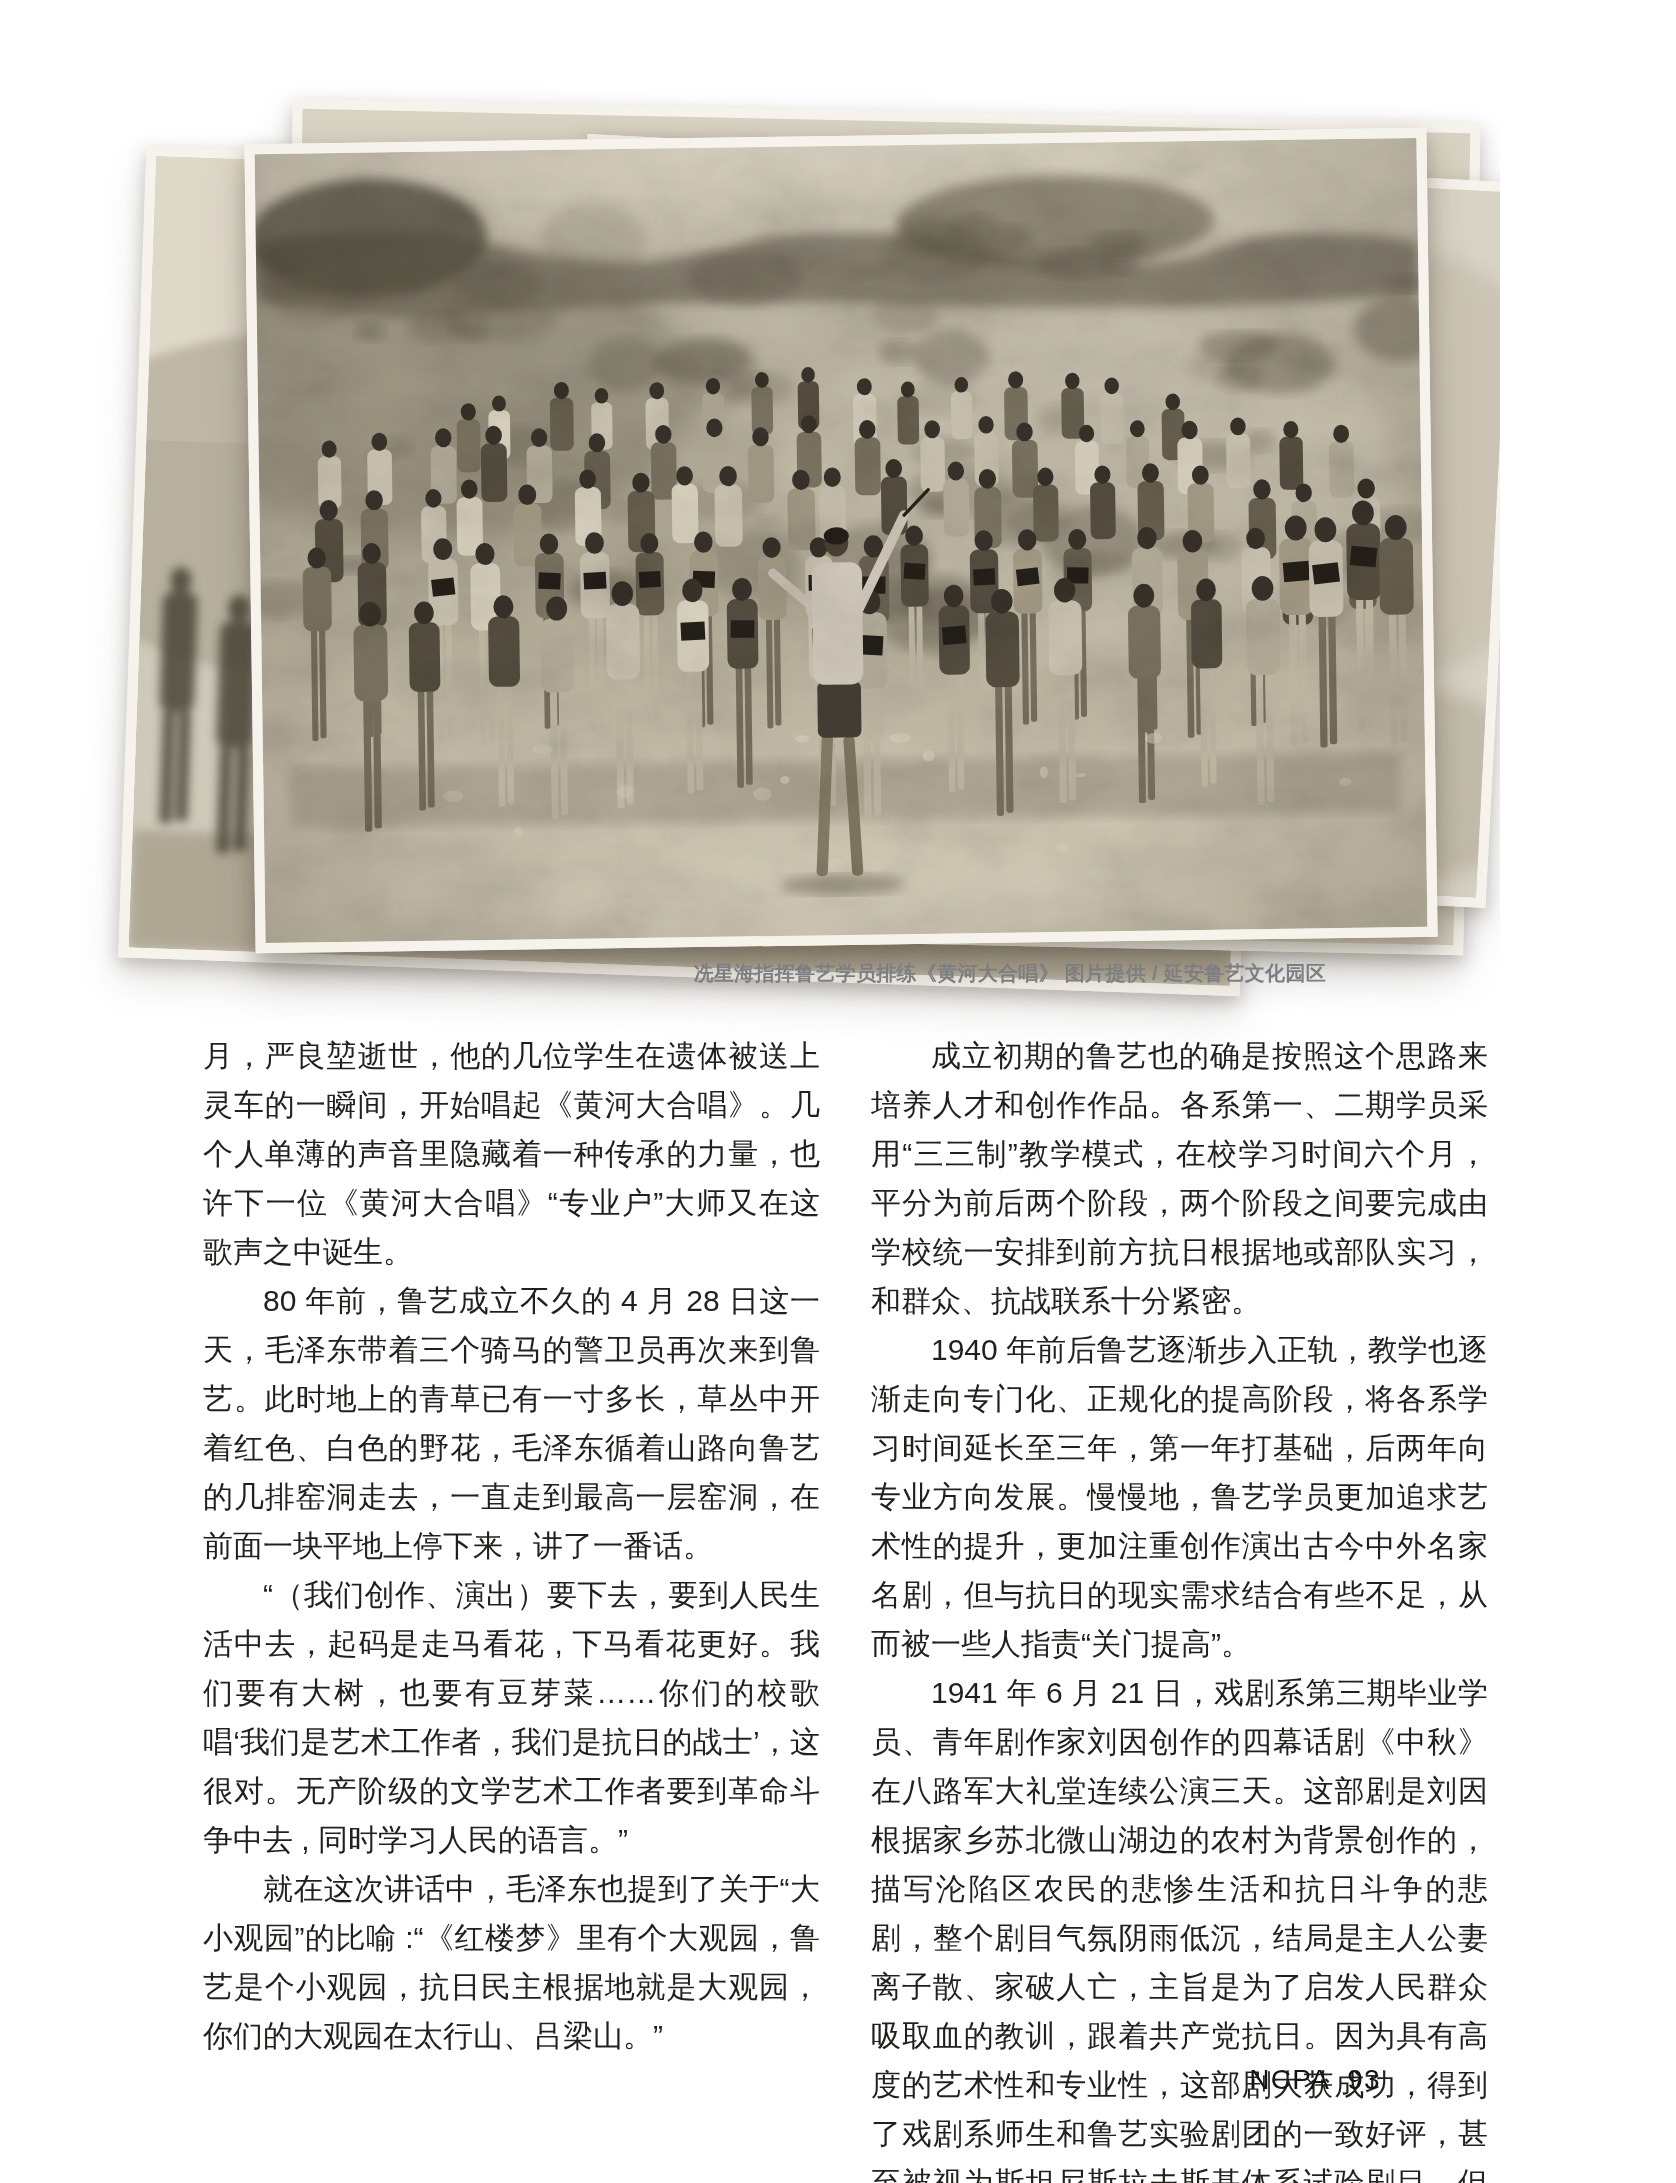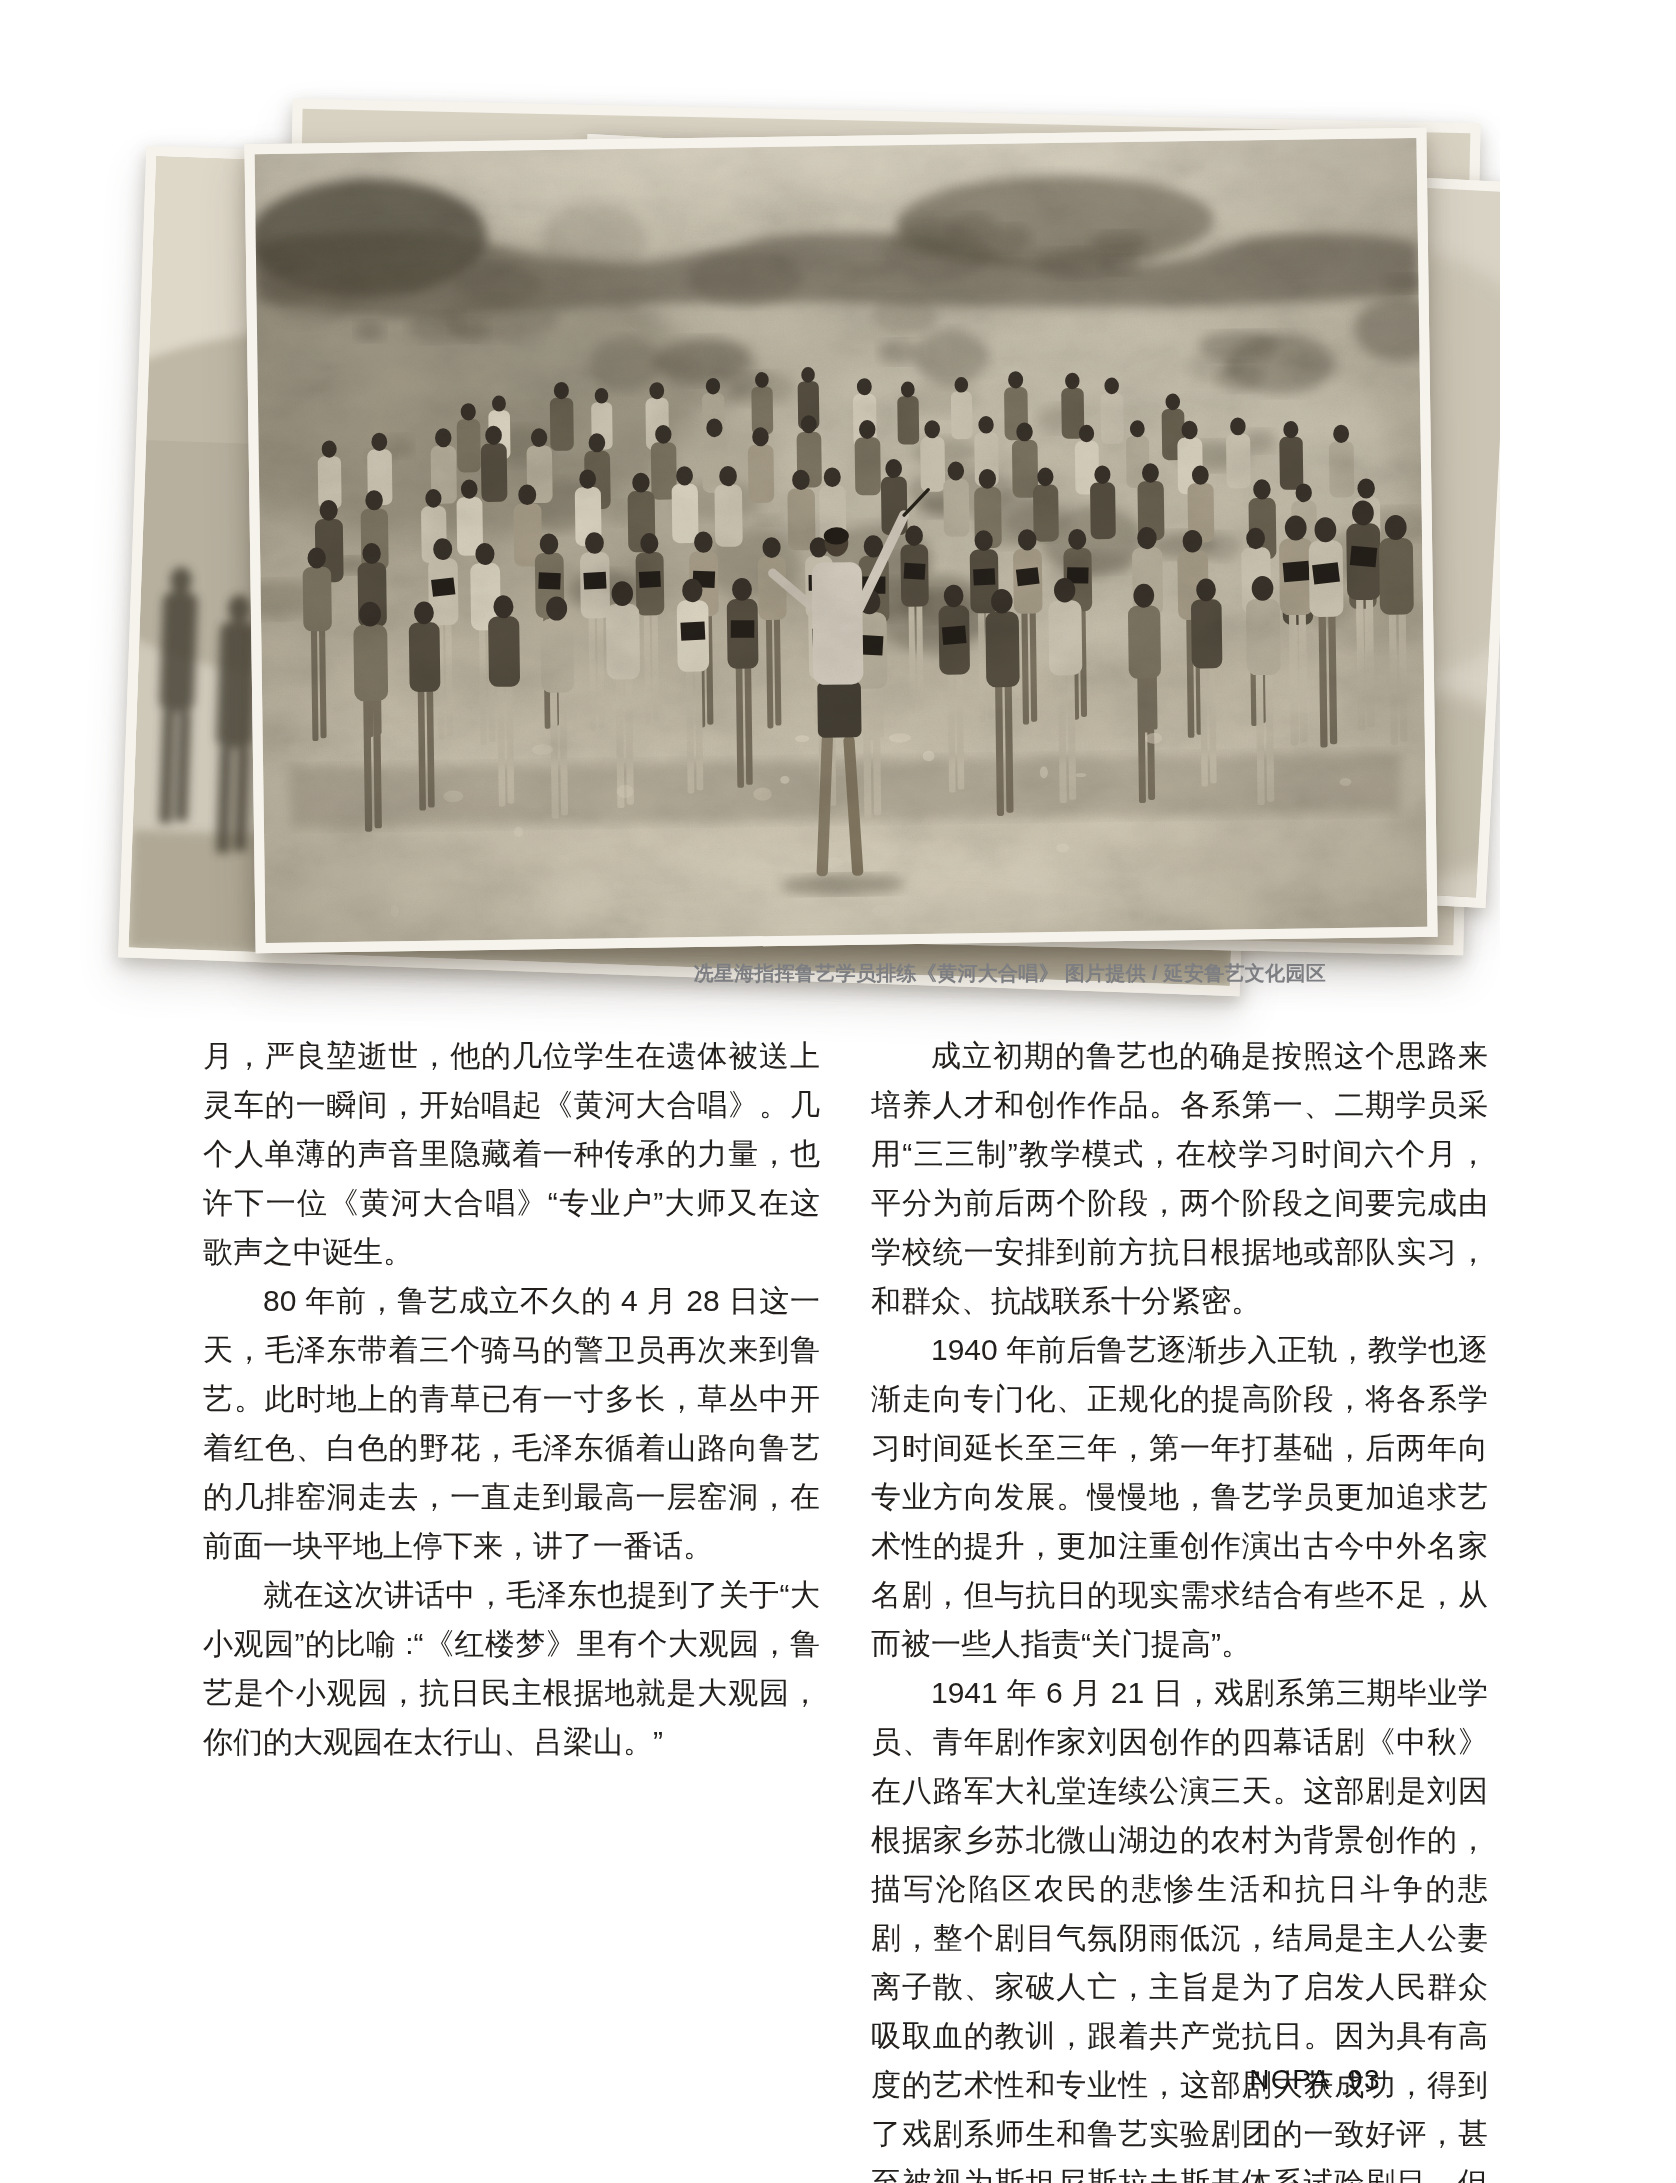--- a/index.html
+++ b/index.html
@@ -721,20 +721,21 @@
       </svg>
     </figure>
   </div>
 
   <div class="caption">冼星海指挥鲁艺学员排练《黄河大合唱》 图片提供 / 延安鲁艺文化园区</div>
 
   <div class="columns">
     <div class="col">
       <p class="noindent">月，严良堃逝世，他的几位学生在遗体被送上灵车的一瞬间，开始唱起《黄河大合唱》。几个人单薄的声音里隐藏着一种传承的力量，也许下一位《黄河大合唱》“专业户”大师又在这歌声之中诞生。</p>
       <p>80 年前，鲁艺成立不久的 4 月 28 日这一天，毛泽东带着三个骑马的警卫员再次来到鲁艺。此时地上的青草已有一寸多长，草丛中开着红色、白色的野花，毛泽东循着山路向鲁艺的几排窑洞走去，一直走到最高一层窑洞，在前面一块平地上停下来，讲了一番话。</p>
+      <p>“（我们创作、演出）要下去，要到人民生活中去，起码是走马看花 , 下马看花更好。我们要有大树，也要有豆芽菜……你们的校歌唱‘我们是艺术工作者，我们是抗日的战士’，这很对。无产阶级的文学艺术工作者要到革命斗争中去 , 同时学习人民的语言。”</p>
       <p>就在这次讲话中，毛泽东也提到了关于“大小观园”的比喻 :“《红楼梦》里有个大观园，鲁艺是个小观园，抗日民主根据地就是大观园，你们的大观园在太行山、吕梁山。”</p>
     </div>
     <div class="col">
       <p>成立初期的鲁艺也的确是按照这个思路来培养人才和创作作品。各系第一、二期学员采用“三三制”教学模式，在校学习时间六个月，平分为前后两个阶段，两个阶段之间要完成由学校统一安排到前方抗日根据地或部队实习，和群众、抗战联系十分紧密。</p>
       <p>1940 年前后鲁艺逐渐步入正轨，教学也逐渐走向专门化、正规化的提高阶段，将各系学习时间延长至三年，第一年打基础，后两年向专业方向发展。慢慢地，鲁艺学员更加追求艺术性的提升，更加注重创作演出古今中外名家名剧，但与抗日的现实需求结合有些不足，从而被一些人指责“关门提高”。</p>
       <p>1941 年 6 月 21 日，戏剧系第三期毕业学员、青年剧作家刘因创作的四幕话剧《中秋》在八路军大礼堂连续公演三天。这部剧是刘因根据家乡苏北微山湖边的农村为背景创作的，描写沦陷区农民的悲惨生活和抗日斗争的悲剧，整个剧目气氛阴雨低沉，结局是主人公妻离子散、家破人亡，主旨是为了启发人民群众吸取血的教训，跟着共产党抗日。因为具有高度的艺术性和专业性，这部剧大获成功，得到了戏剧系师生和鲁艺实验剧团的一致好评，甚至被视为斯坦尼斯拉夫斯基体系试验剧目。但另一方面，一些老百姓观众和工农干部觉得这部戏从情绪上还不够振</p>
     </div>
   </div>
 
   <div class="footer">

